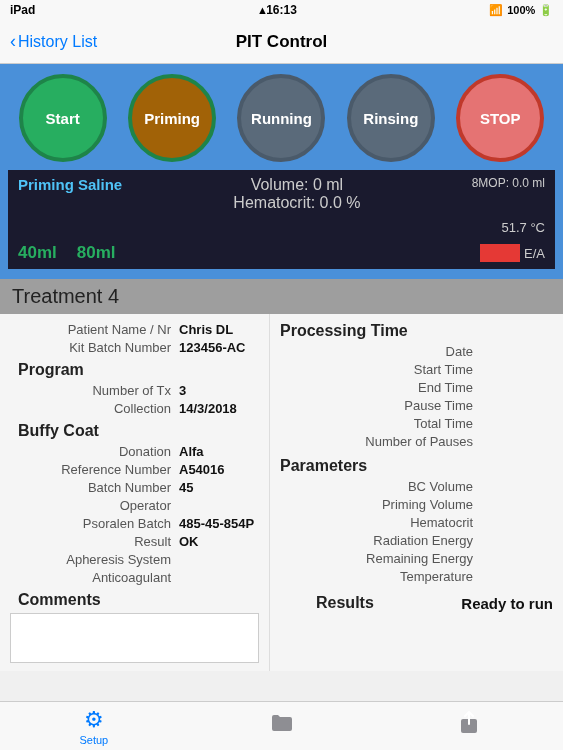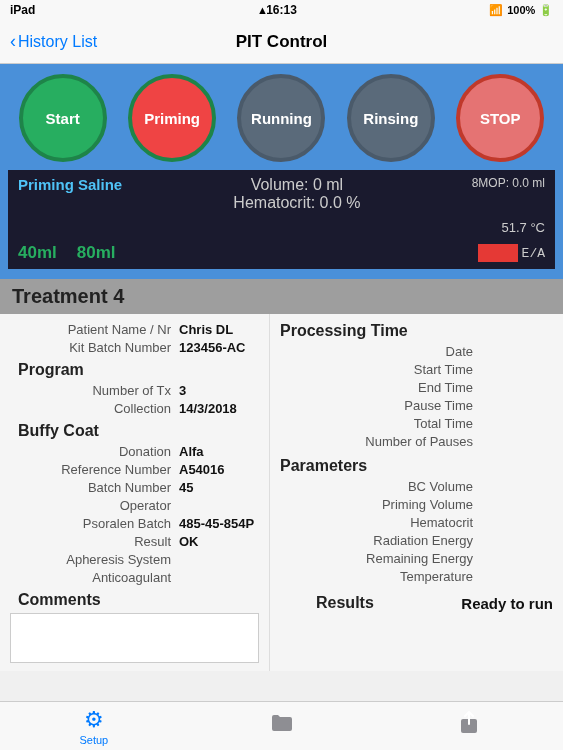--- a/index.html
+++ b/index.html
@@ -66,21 +66,21 @@
       display: flex;
       align-items: center;
       justify-content: center;
       font-size: 15px;
       font-weight: 700;
       color: white;
       border: 4px solid rgba(0,0,0,0.15);
       cursor: pointer;
     }
     .btn-start { background: #27ae60; border-color: #1e8449; }
-    .btn-priming { background: #ef4444; border-color: #1e8449; }
+    .btn-priming { background: #a16207; border-color: #1e8449; }
     .btn-running { background: #5a6a7a; border-color: #4a5a6a; }
     .btn-rinsing { background: #5a6a7a; border-color: #4a5a6a; }
     .btn-stop { background: #e57373; border-color: #c0392b; }
 
     
     .info-panel {
       background: #1a1a2e;
       color: white;
       padding: 6px 10px;
       display: flex;
@@ -107,21 +107,21 @@
       height: 18px;
       background: #e53935;
       display: inline-block;
     }
     .ea-label { font-size: 13px; color: #ccc; }
     .vol-item { font-size: 17px; color: #27ae60; font-weight: 600; }
     .treatment-header {
       background: #9e9e9e;
       padding: 6px 12px;
       font-size: 20px;
-      font-weight: 700;
+      font-weight: 400;
       color: #222;
     }
 
     .content-area {
       display: flex;
       padding: 0;
     }
 
     
     .left-col {
@@ -291,21 +291,21 @@
       <div class="info-panel-right">8MOP: 0.0 ml</div>
     </div>
     <div class="info-panel-bottom">
       <span class="temp-label">51.7 °C</span>
     </div>
     <div style="background:#1a1a2e; padding: 2px 10px 6px 10px; display:flex; justify-content: space-between; align-items:center;">
       <div style="display:flex; gap: 20px;">
         <span class="vol-item">40ml</span>
         <span class="vol-item">80ml</span>
       </div>
-      <div style="display:flex; align-items:center; gap:4px;font-family:Liberation Mono, monospace;">
+      <div style="display:flex; align-items:center; gap:4px;">
         <span class="ea-box"></span>
         <span class="ea-label">E/A</span>
       </div>
     </div>
   </div>
 </div>
 
 <div class="treatment-header">Treatment 4</div>
 
 <div class="content-area">

